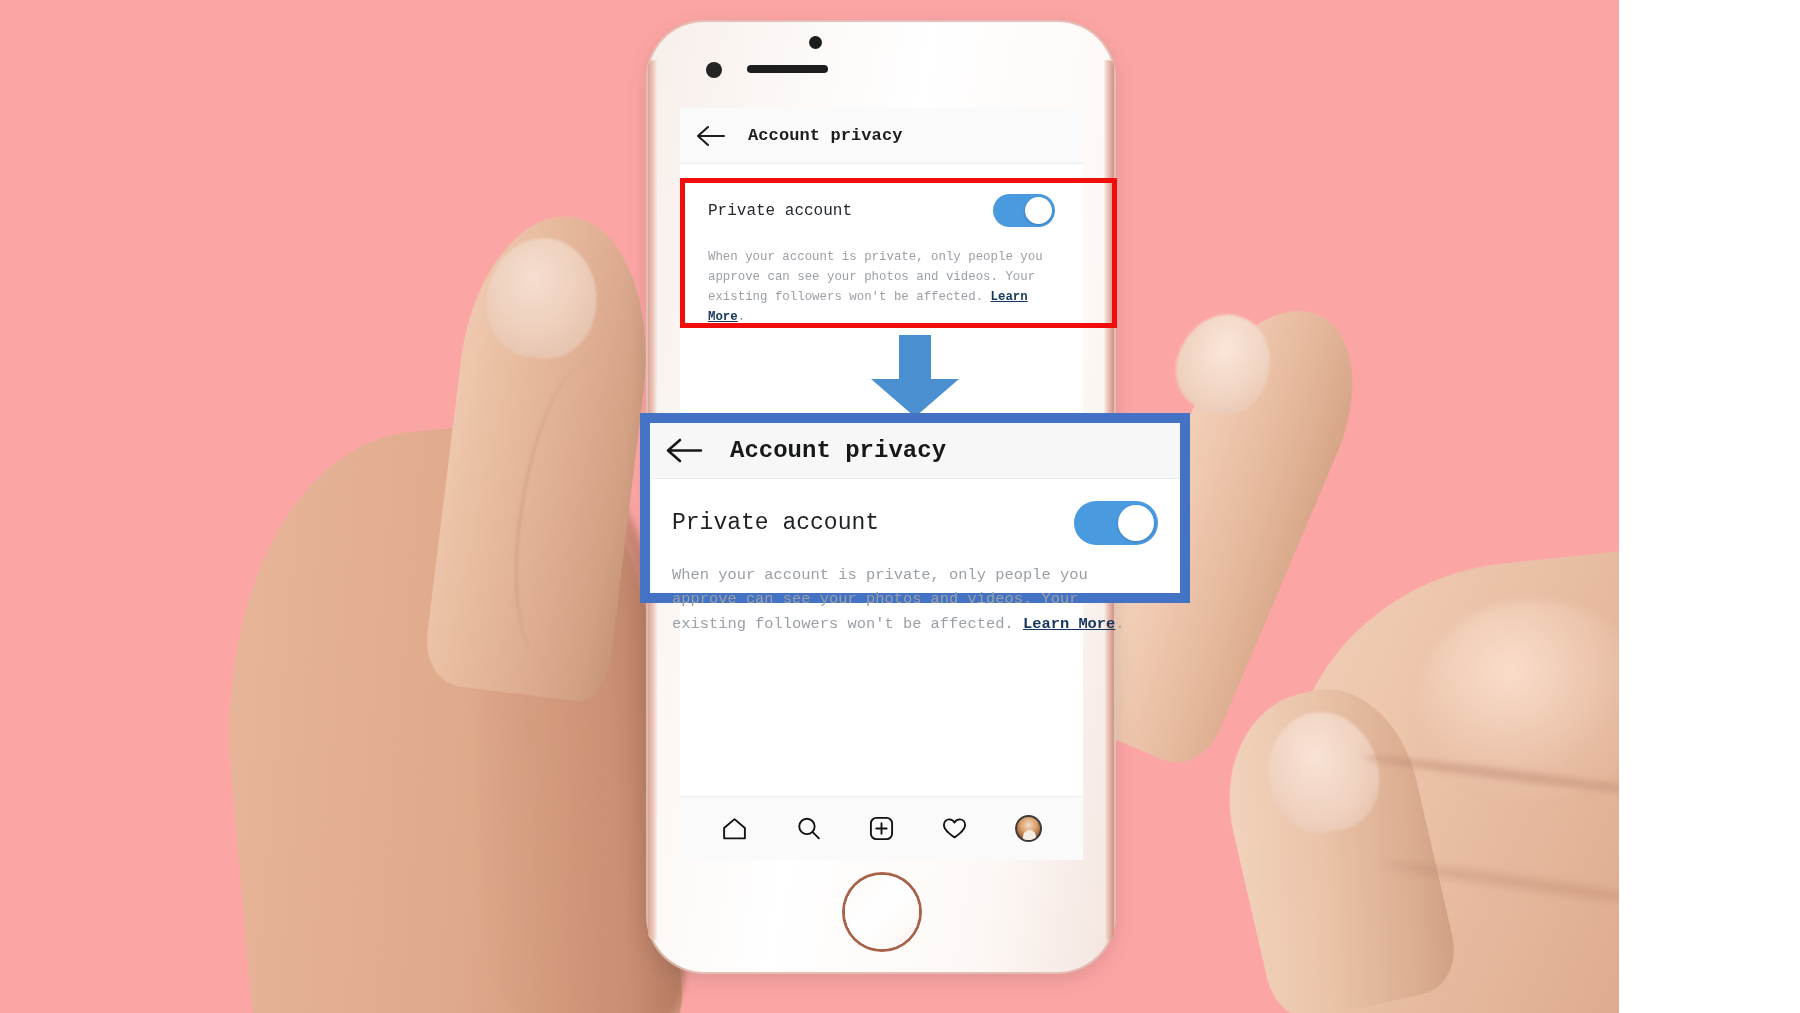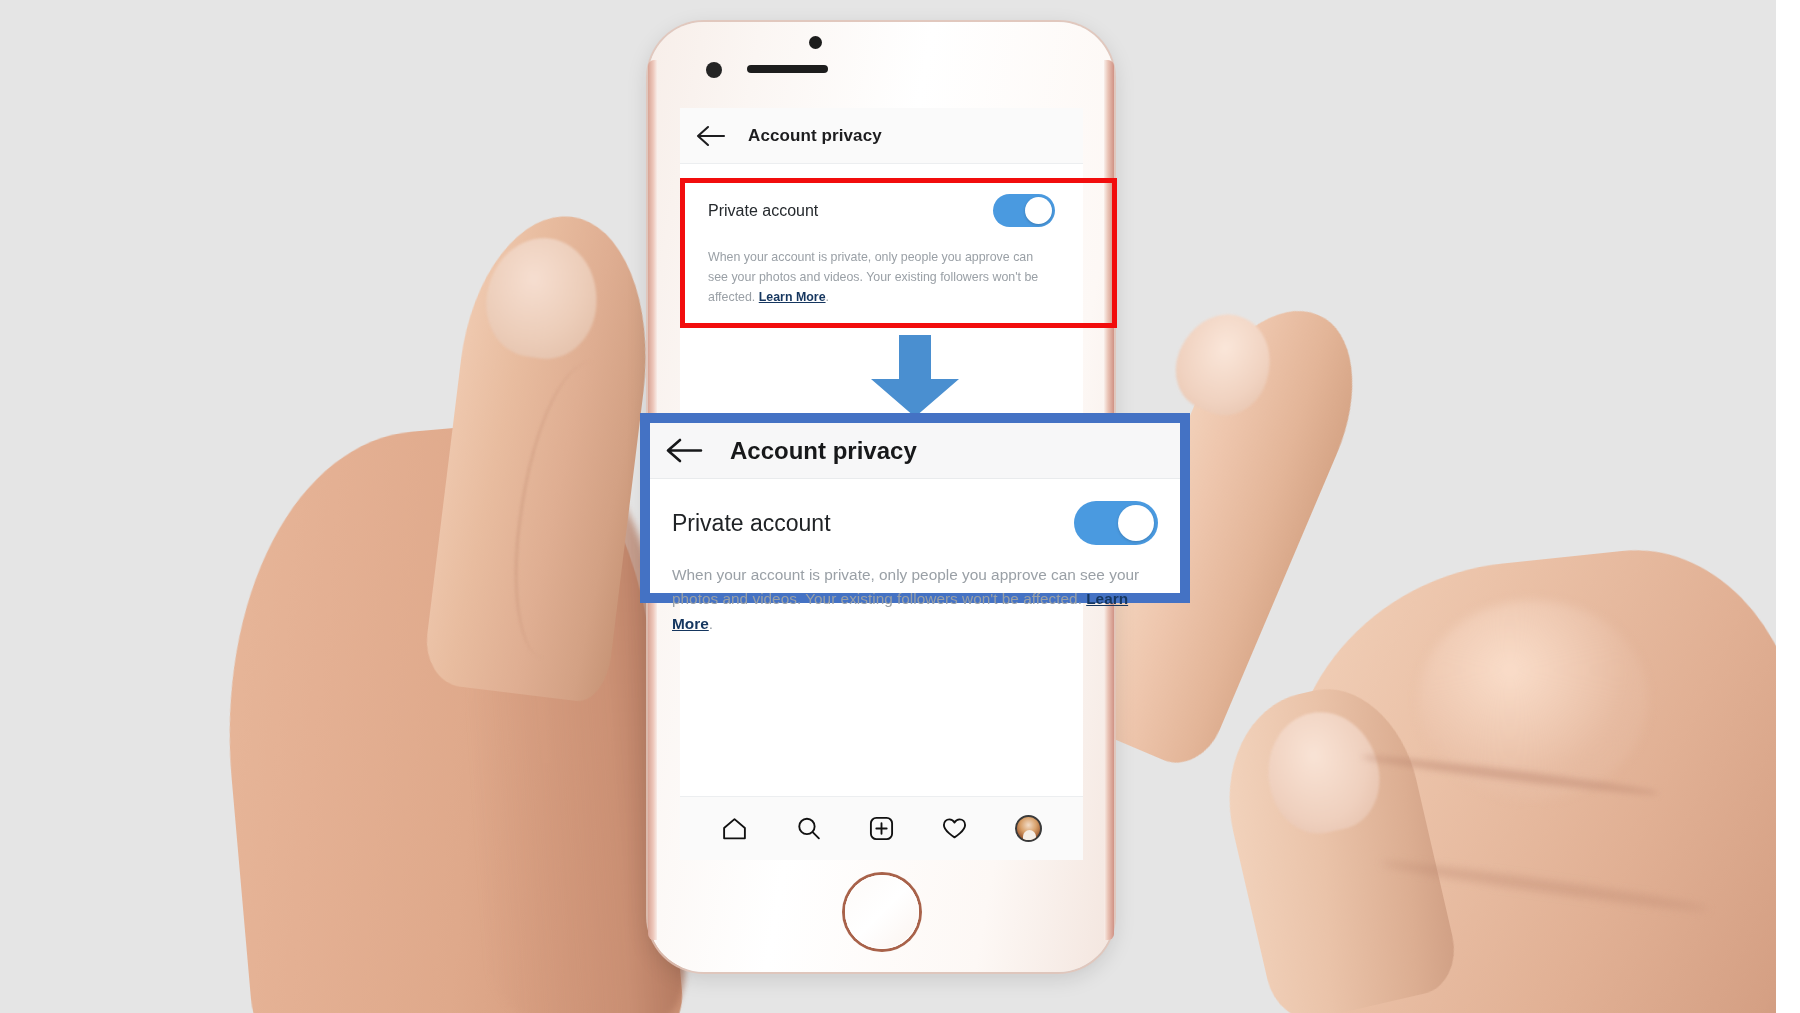--- a/index.html
+++ b/index.html
@@ -5,24 +5,25 @@
   * { box-sizing: border-box; margin: 0; padding: 0; }
   html, body {
     width: 1800px; height: 1013px;
     overflow: hidden;
     background: #ffffff;
     font-family: "Liberation Sans", sans-serif;
   }
 
   #stage {
     position: relative;
-    width: 1776px;
+    width: 1619px;
     height: 1013px;
-    background: #e5e5e5;
+    background: #fca5a5;
     overflow: hidden;
+    font-family: Liberation Mono, monospace;
   }
 
   
   .hand { position: absolute; }
 
   
   #left-palm {
     left: 230px; top: 430px;
     width: 430px; height: 640px;
     background: linear-gradient(100deg,#e7b79a 0%,#e4b093 25%,#dfa98b 55%,#d69c7e 80%,#c98f73 100%);

